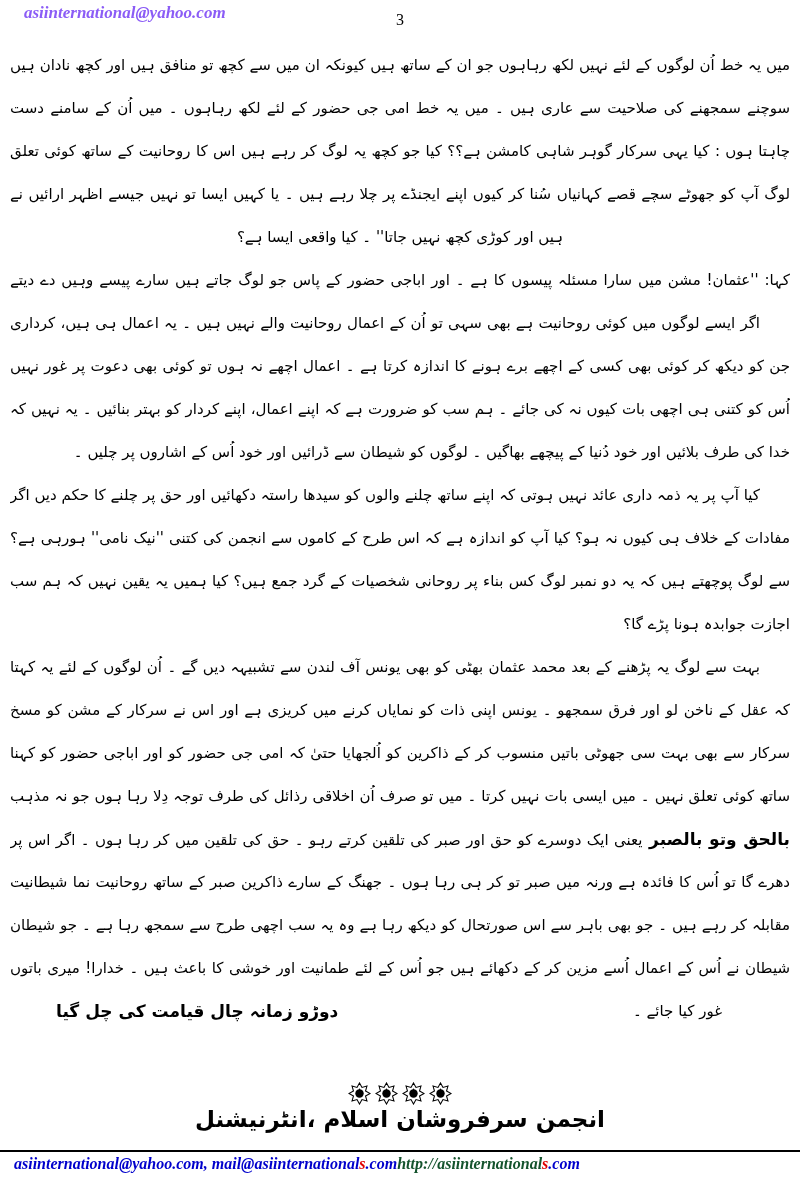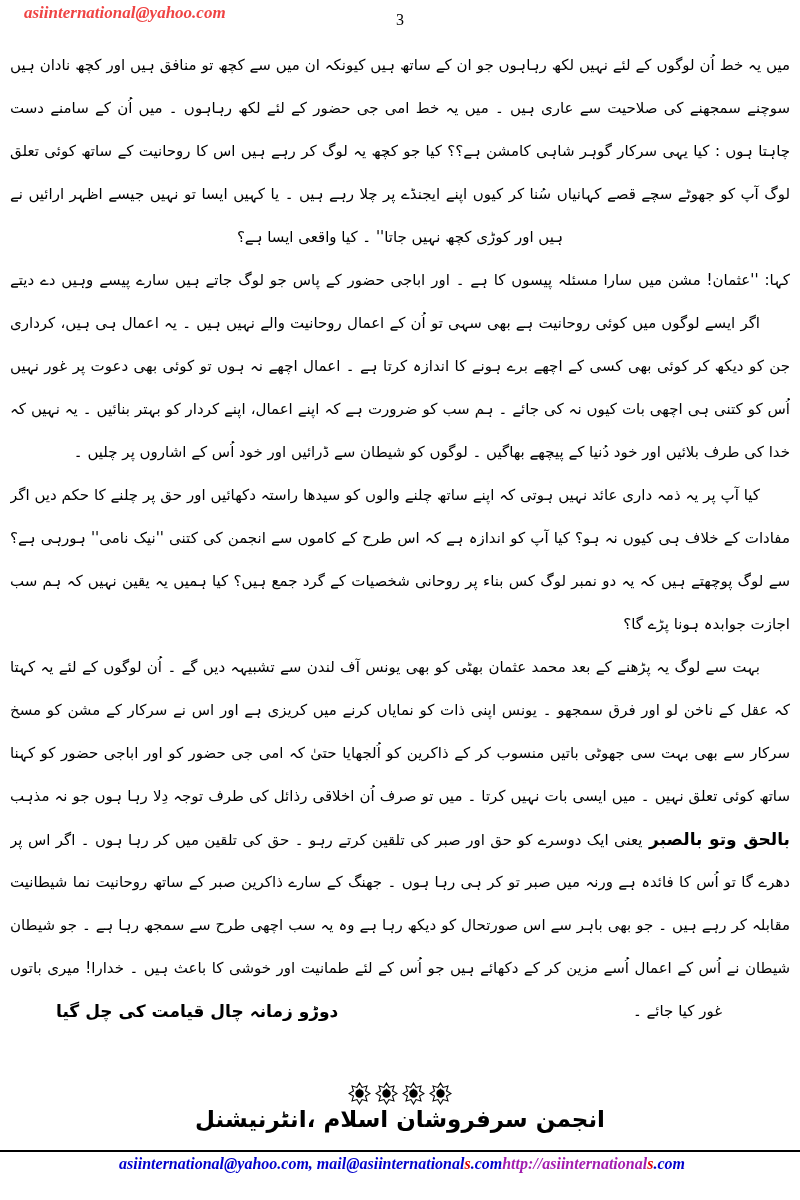--- a/index.html
+++ b/index.html
@@ -3,21 +3,21 @@
 <meta charset="utf-8">
 <style>
   html,body{margin:0;padding:0;}
   body{
     width:800px;height:1200px;position:relative;background:#ffffff;
     font-family:"DejaVu Sans",sans-serif;color:#000;overflow:hidden;
   }
   .header-email{
     position:absolute;top:3px;left:24px;
     font-family:"Liberation Serif",serif;font-style:italic;font-weight:bold;
-    font-size:17px;color:#ef4444;white-space:nowrap;
+    font-size:17px;color:#8b5cf6;white-space:nowrap;
   }
   .page-num{
     position:absolute;top:11px;left:0;right:0;text-align:center;
     font-family:"Liberation Serif",serif;font-size:16px;color:#000;
   }
   .body-text{
     position:absolute;top:44px;left:10px;right:10px;direction:rtl;
     font-size:15px;
   }
   .line{
@@ -44,21 +44,21 @@
     position:absolute;top:1106px;left:0;right:0;text-align:center;
     direction:rtl;font-weight:bold;font-size:23px;letter-spacing:1px;
   }
   .bottom-rule{
     position:absolute;top:1150px;left:0;right:0;height:0;
     border-top:2px solid #000;
   }
   .footer{
     position:absolute;top:1155px;left:14px;right:10px;
     font-family:"Liberation Serif",serif;font-style:italic;font-weight:bold;
-    font-size:16px;display:flex;justify-content:center;white-space:nowrap;
+    font-size:16px;display:flex;justify-content:flex-start;white-space:nowrap;
   }
 </style>
 </head>
 <body>
 
 <div class="header-email">asiinternational@yahoo.com</div>
 <div class="page-num">3</div>
 
 <div class="body-text">
 
@@ -120,14 +120,14 @@
       </svg>
     </span>
   </div>
 
 <div class="org-line">انجمن سرفروشان اسلام ،انٹرنیشنل</div>
 
 <div class="bottom-rule"></div>
 
 <div class="footer">
   <span><span style="color: rgb(0, 0, 204);">asiinternational@yahoo.com, mail@asiinternational</span><span style="color: rgb(224, 0, 0);">s</span><span style="color: rgb(0, 0, 204);">.com</span></span>
-  <span><span style="color: #a21caf;">http://asiinternational</span><span style="color: rgb(224, 0, 0);">s</span><span style="color: rgb(0, 0, 204);">.com</span></span>
+  <span><span style="color: #14532d;">http://asiinternational</span><span style="color: rgb(224, 0, 0);">s</span><span style="color: rgb(0, 0, 204);">.com</span></span>
 </div>
 
 </body></html>

